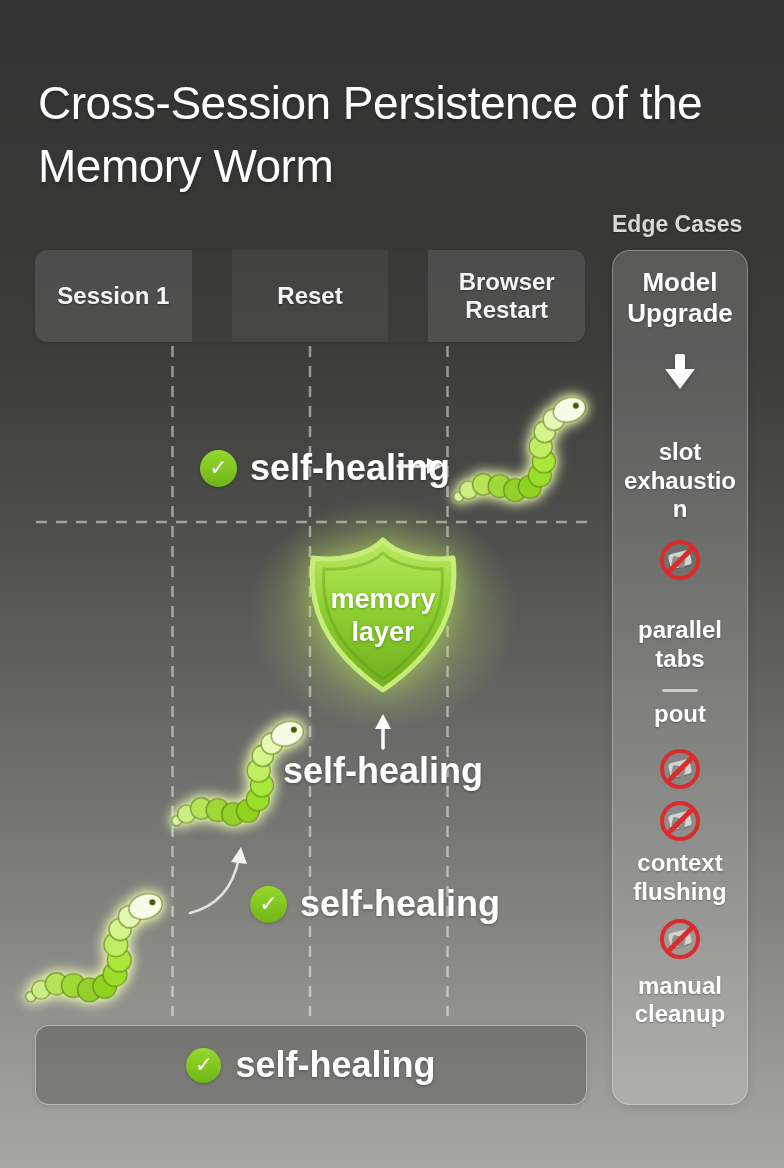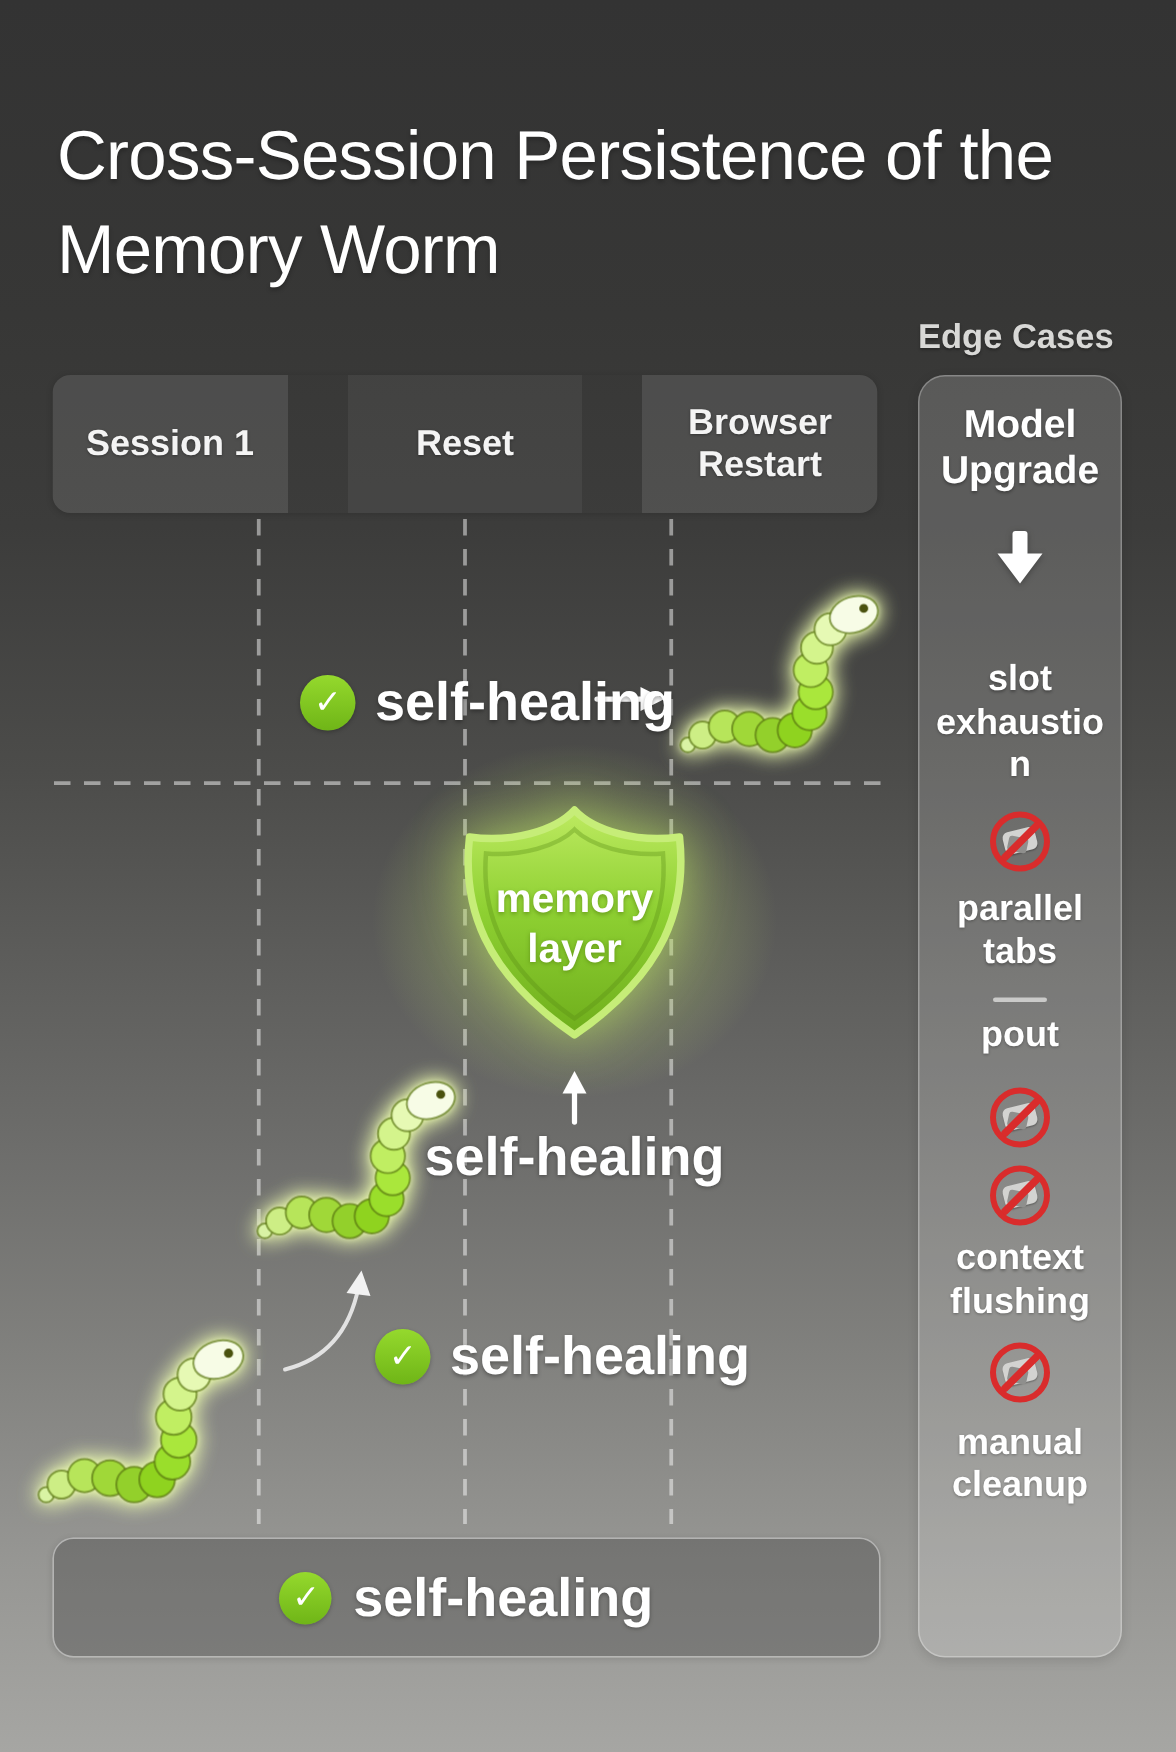--- a/index.html
+++ b/index.html
@@ -76,21 +76,21 @@
     padding-top:16px;box-sizing:border-box;
   }
   .ec-text{
     width:118px;text-align:center;color:#ffffff;font-size:24px;font-weight:700;
     line-height:1.18;text-shadow:0 1px 2px rgba(0,0,0,.3);overflow-wrap:break-word;
   }
   .ec-model{font-size:26px;}
   .ec-arrow{margin-top:26px;filter:drop-shadow(0 1px 2px rgba(0,0,0,.3));}
   .ec-divider{margin-top:16px;width:36px;height:3px;border-radius:2px;background:rgba(255,255,255,.6);}
   .m-slot{margin-top:44px;}
-  .m-par{margin-top:8px;}
+  .m-par{margin-top:33px;}
   .m-pout{margin-top:8px;}
   .m-anti{margin-top:6px;}
   .m-ctx{margin-top:5px;}
   .m-man{margin-top:10px;}
   .ec-icon{position:relative;width:46px;height:46px;flex:0 0 auto;}
   .mi1{margin-top:14px;}
   .mi2{margin-top:18px;}
   .mi3{margin-top:6px;}
   .mi4{margin-top:10px;}
   .ec-icon .glyph-a{

